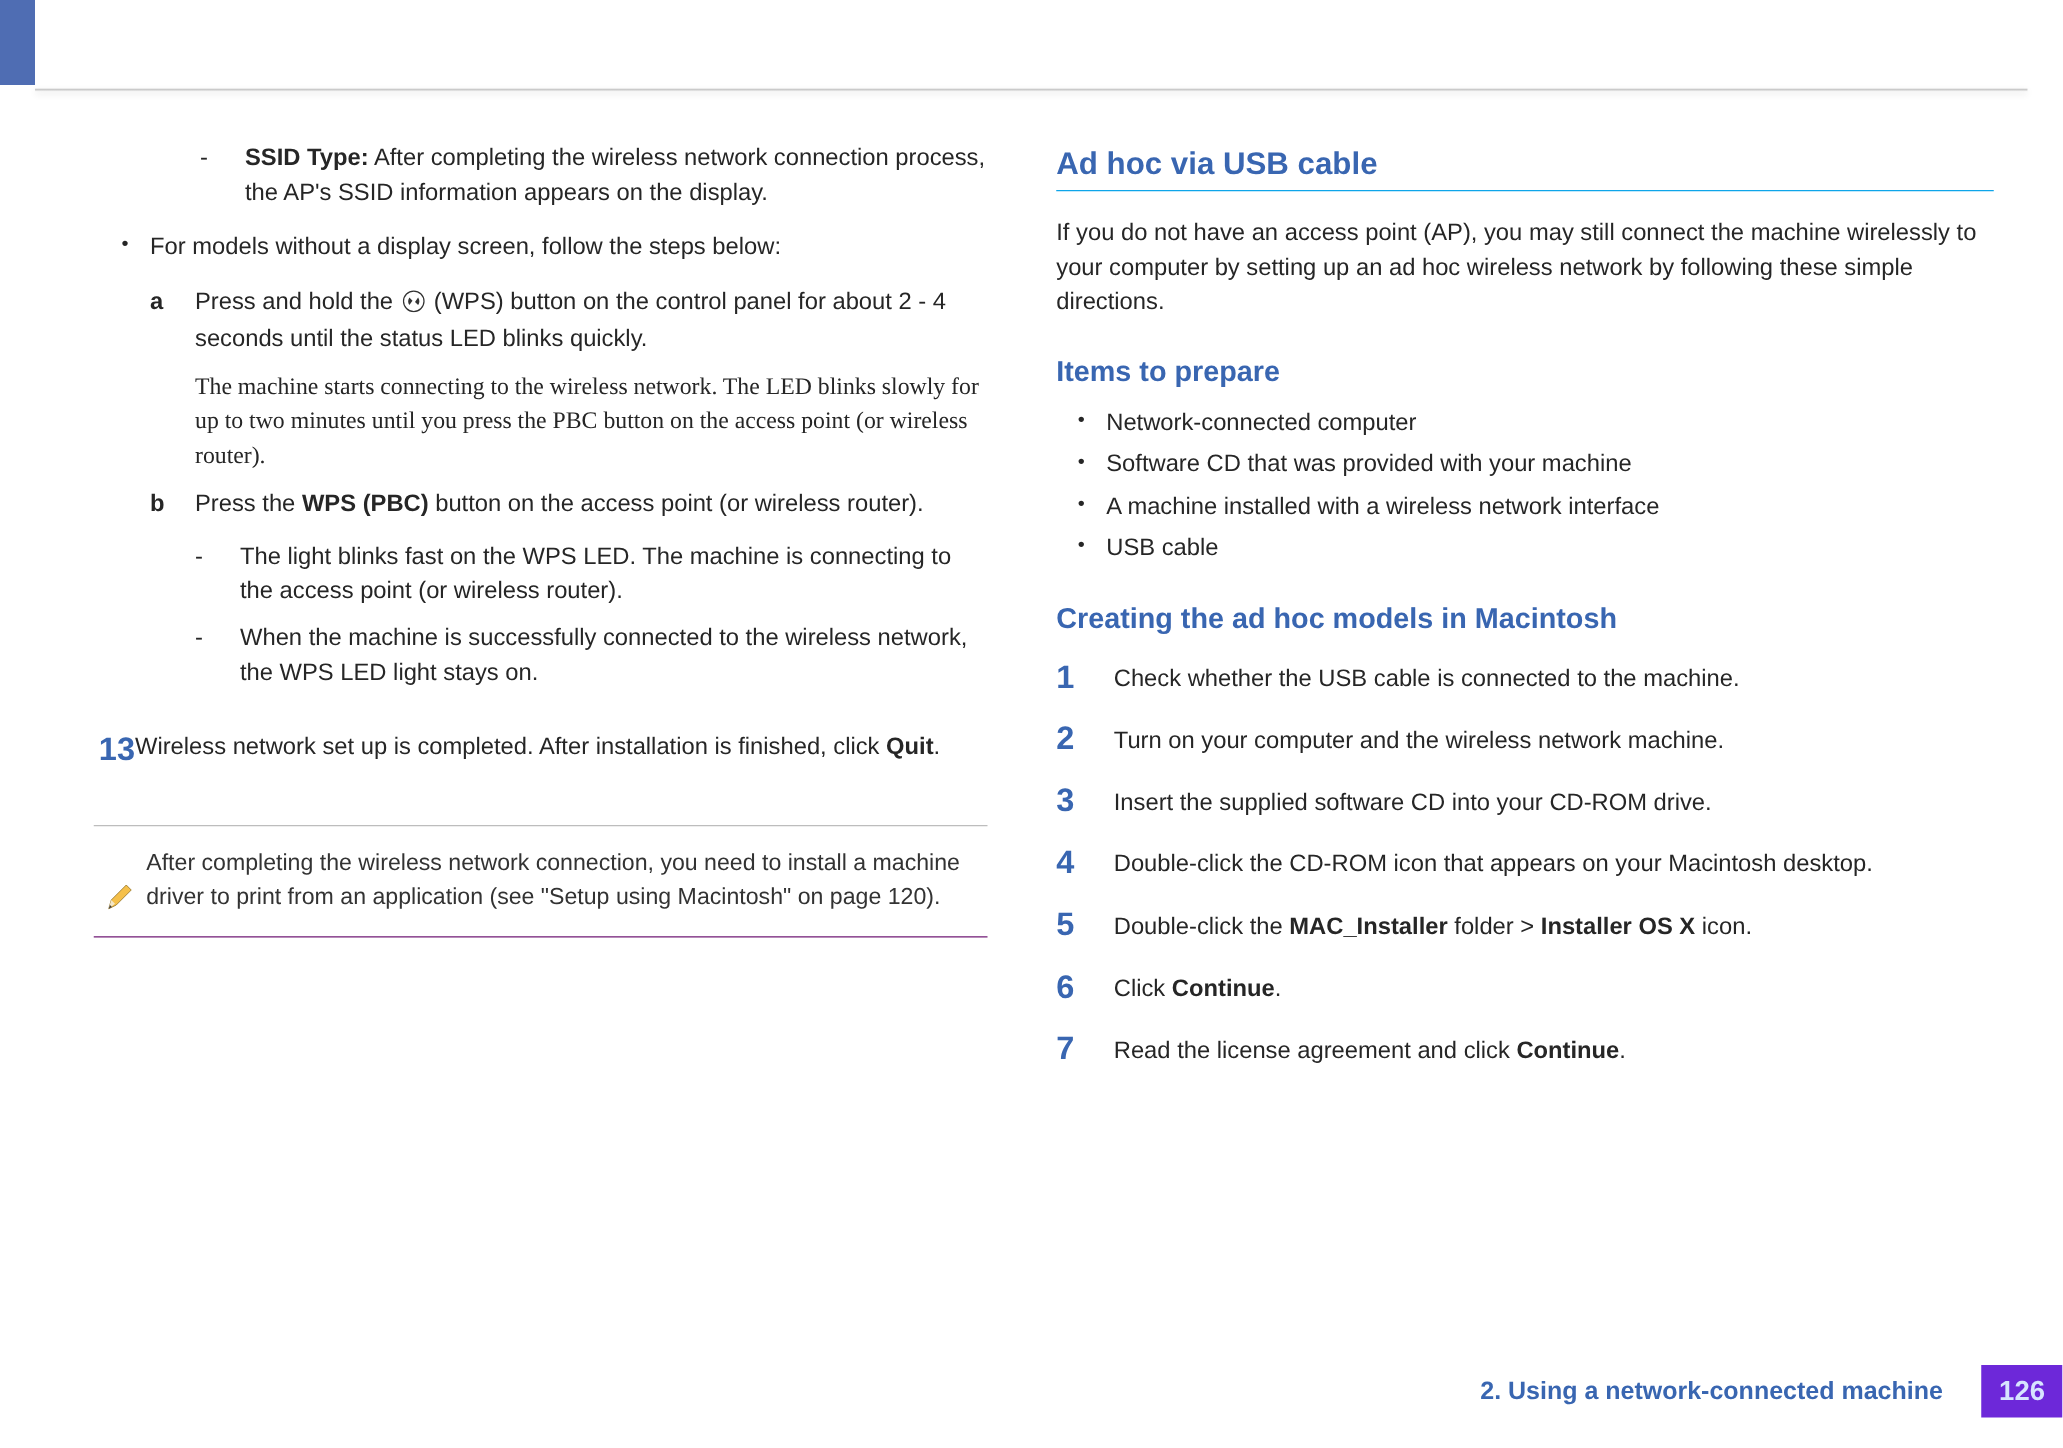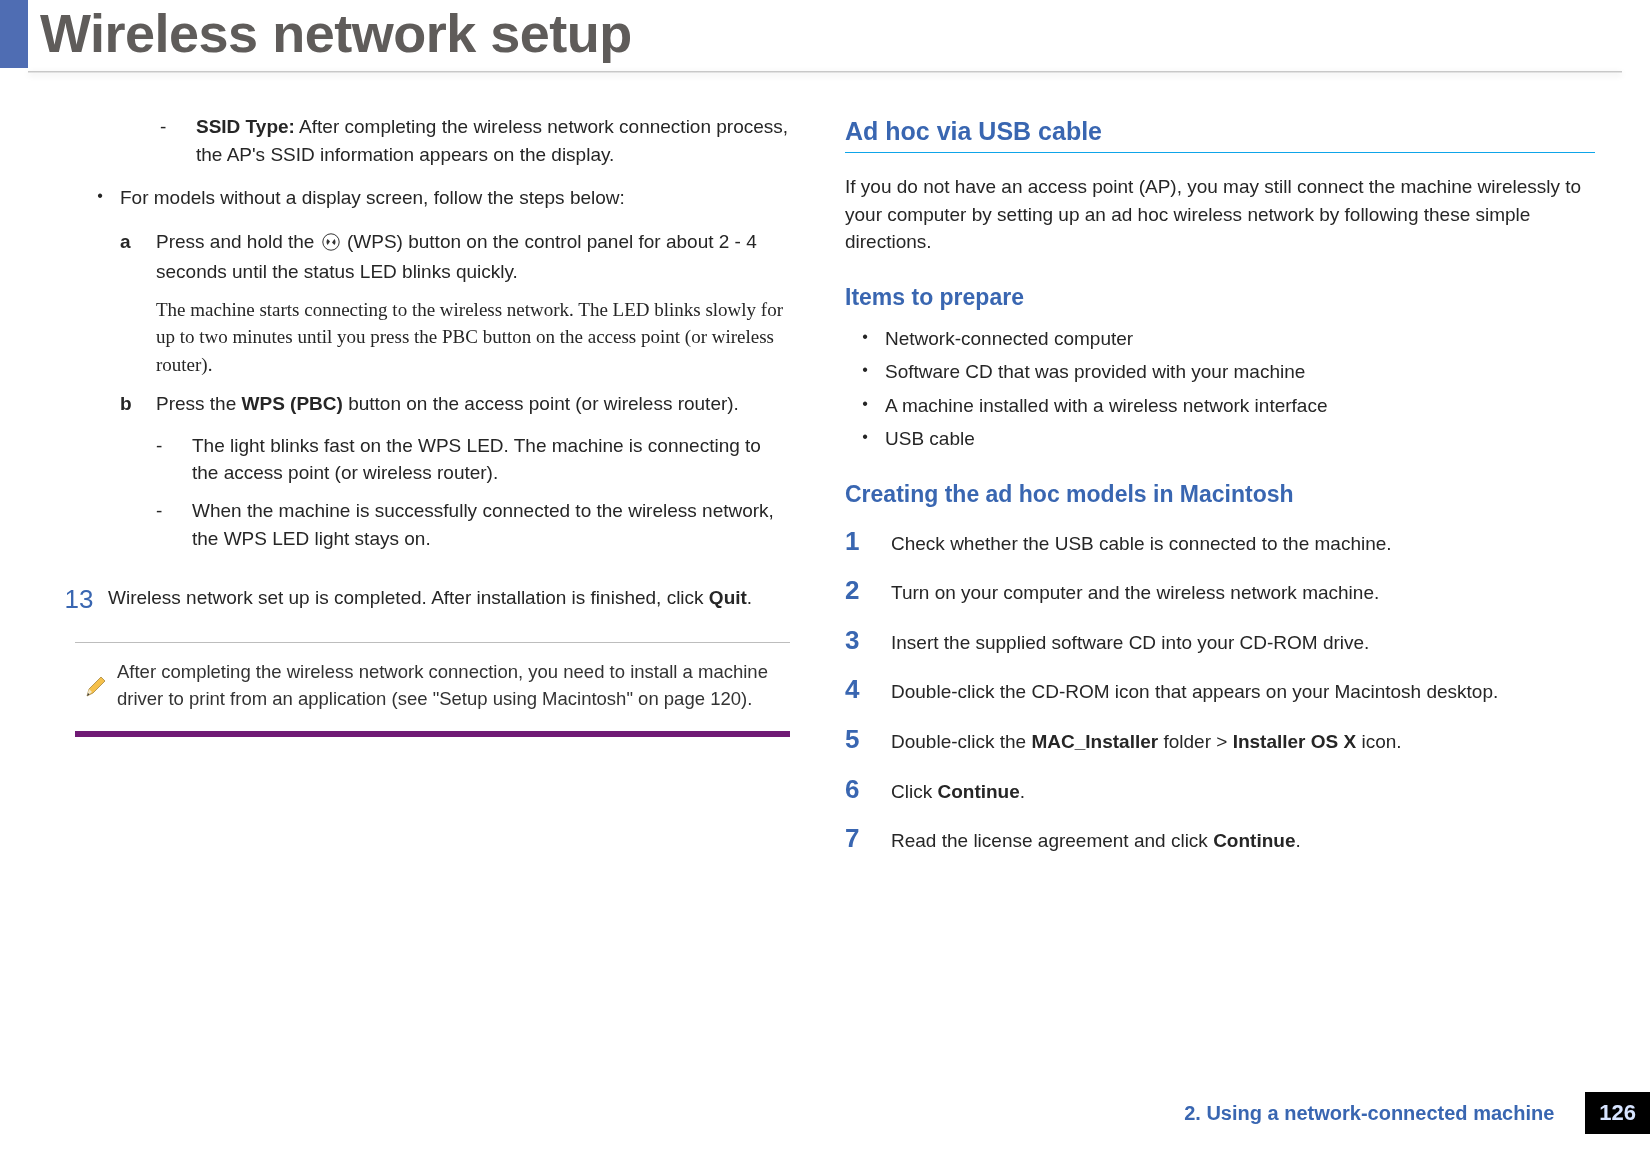--- a/index.html
+++ b/index.html
@@ -88,36 +88,36 @@
 
   .big-step {
     display: flex;
     margin: 22px 0 18px -60px;
     align-items: flex-start;
   }
   .big-step-num {
     width: 58px;
     flex-shrink: 0;
     color: #3966b1;
-    font-weight: 400;
+    font-weight: 700;
     font-size: 26px;
-    text-align: center;
+    text-align: right;
     line-height: 1;
     padding-top: 2px;
   }
   .big-step-body { flex: 1; }
 
   .note-box {
-    margin-top: 30px;
+    margin-top: 48px;
     margin-left: -35px;
     border-top: 1px solid #bdbdbd;
-    border-bottom: 6px solid #701a75;
+    border-bottom: 1px solid #701a75;
     padding: 16px 12px 18px 8px;
     display: flex;
-    align-items: center;
+    align-items: flex-end;
   }
   .note-icon {
     width: 34px;
     flex-shrink: 0;
     padding-top: 2px;
   }
   .note-text { flex: 1; font-size: 18.5px; line-height: 1.45; }
 
   .section-bar {
     display: flex;
@@ -165,41 +165,40 @@
     display: flex;
     align-items: center;
     gap: 31px;
   }
   .footer-text {
     color: #3966b1;
     font-weight: 700;
     font-size: 20px;
   }
   .footer-page {
-    background: #000000;
+    background: #6d28d9;
     color: #d7e4ff;
     font-weight: 700;
     font-size: 22px;
     padding: 8px 14px;
   }
 
   .wps-icon {
     display: inline-block;
     vertical-align: -3px;
     margin: 0 2px;
   }
 
   .pencil-icon svg { display: block; }
 </style>
 </head>
 <body>
 
 <div class="header-region">
   <div class="accent-bar"></div>
-  <div class="page-title">Wireless network setup</div>
   <div class="title-rule"></div>
 </div>
 
 <div class="columns">
 
   <div class="col col-left">
 
     <div class="dash-item para">
       <div class="dash">-</div>
       <div class="dash-body">

